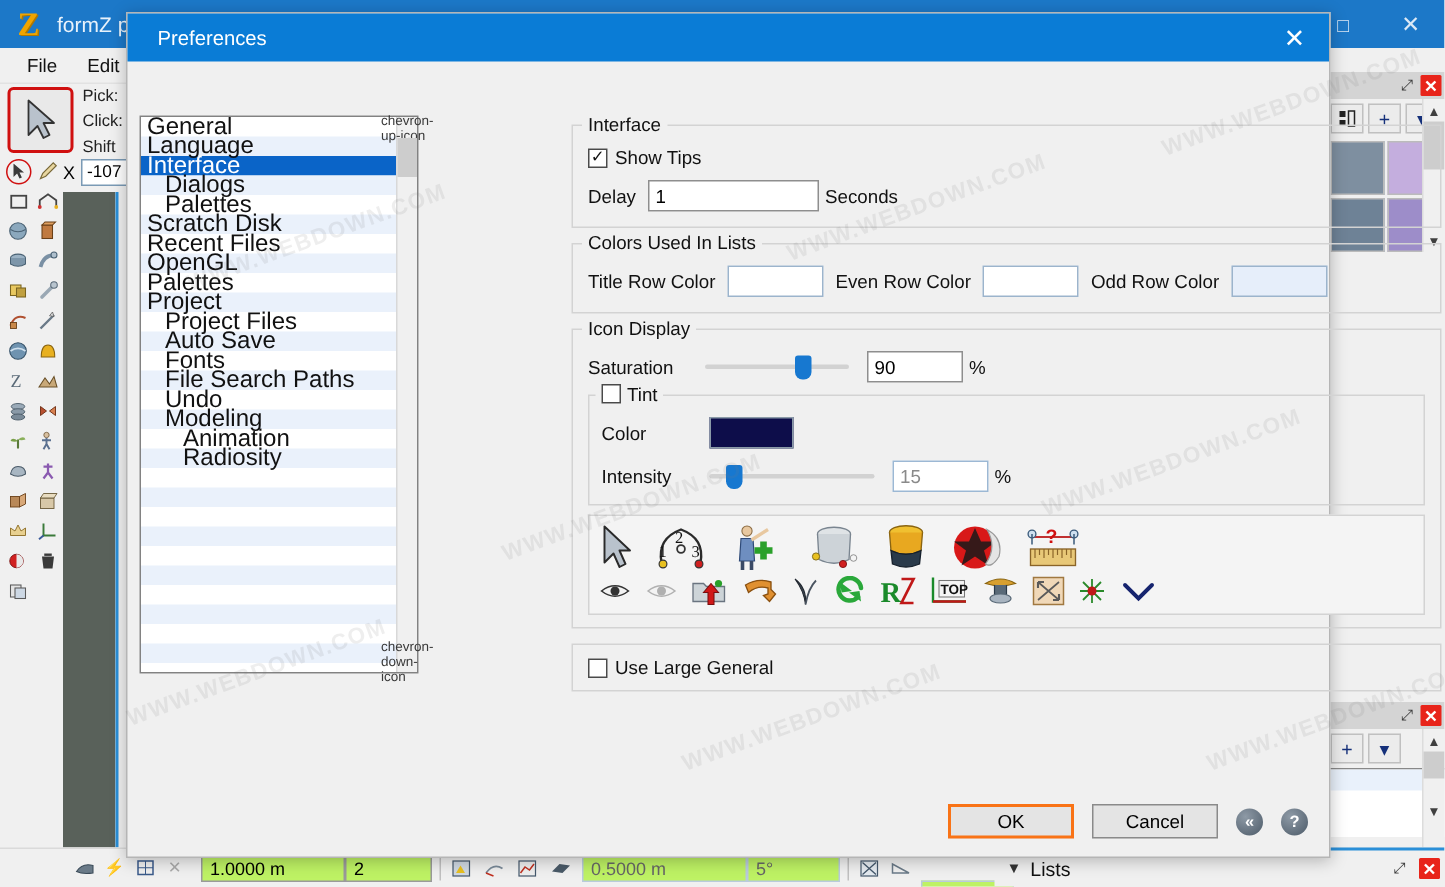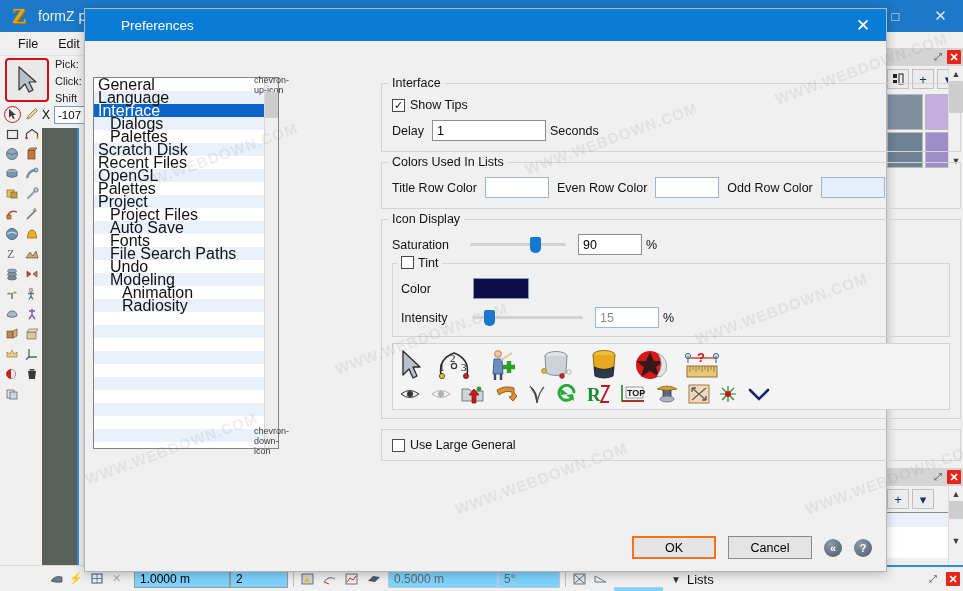--- a/index.html
+++ b/index.html
@@ -111,21 +111,21 @@
   
   #statusbar {
     position:absolute; left:0; bottom:0; width:963px; height:26px;
     background:#f0f0f0; display:flex; align-items:center;
     border-top:1px solid #dadada;
   }
   .sbi { display:flex; align-items:center; justify-content:center; }
   .sb-icon { width:17px;height:17px; font-size:11px; color:#444;
     display:flex;align-items:center;justify-content:center; }
   .sb-field {
-    height:19px; border:1px solid #9a9a9a; background:#7dd3fc; font-size:12px;
+    height:19px; border:1px solid #9a9a9a; background:#bef264; font-size:12px;
     padding:0 5px; display:flex; align-items:center;
   }
   .sb-field.dim { border-color:#b9cbdc; color:#666; }
   .sb-sep { width:1px; height:16px; background:#c0c0c0; margin:0 5px; }
   #layers-bar {
     position:absolute; right:0; bottom:0; width:300px; height:26px;
     background:#f0f0f0; display:flex; align-items:center; gap:6px;
     border-top:2px solid #2a8fd8;
   }
   #layers-bar .caret { font-size:10px; color:#333; margin-left:8px; }
@@ -141,21 +141,21 @@
   
   #dialog {
     position:absolute; left:84px; top:8px; width:803px; height:564px;
     background:#f0f0f0; border:1px solid #b5b5b5;
     box-shadow:0 2px 10px rgba(0,0,0,0.25);
   }
   #dlg-titlebar {
     height:32px; background:#0a7cd6; display:flex; align-items:center;
     position:relative;
   }
-  #dlg-title { color:#fff; font-size:13.5px; padding-left:20px;margin-left:16px; }
+  #dlg-title { color:#fff; font-size:13.5px; padding-left:20px; }
   #dlg-close {
     position:absolute; right:0; top:0; width:46px; height:32px;
     display:flex; align-items:center; justify-content:center;
     color:#fff; font-size:17px;
   }
 
   #dlg-body { position:relative; height:532px; }
 
   
   #pref-list-wrap {

